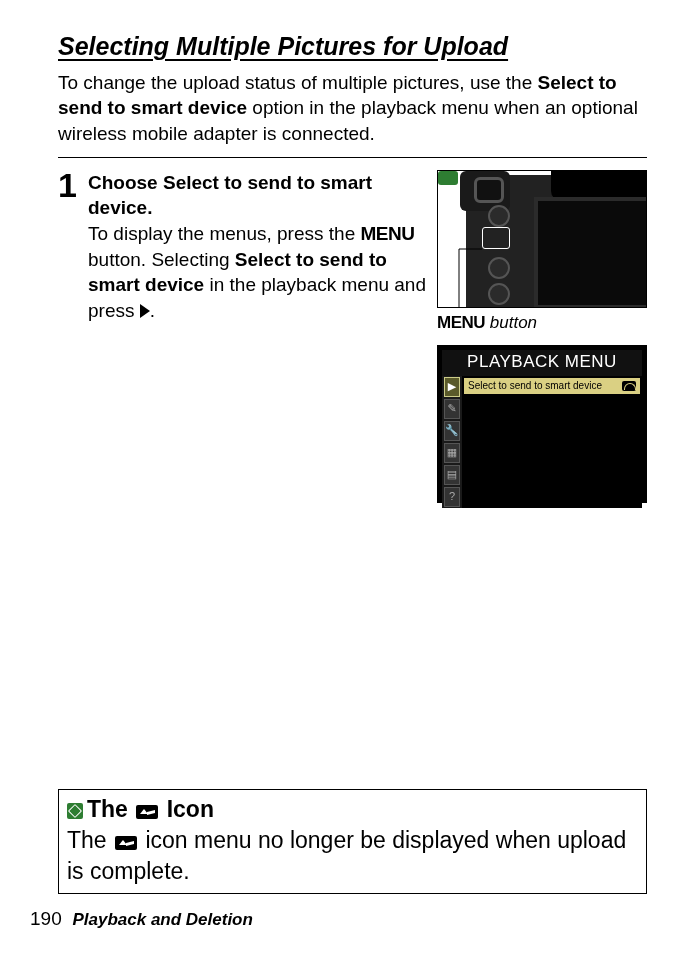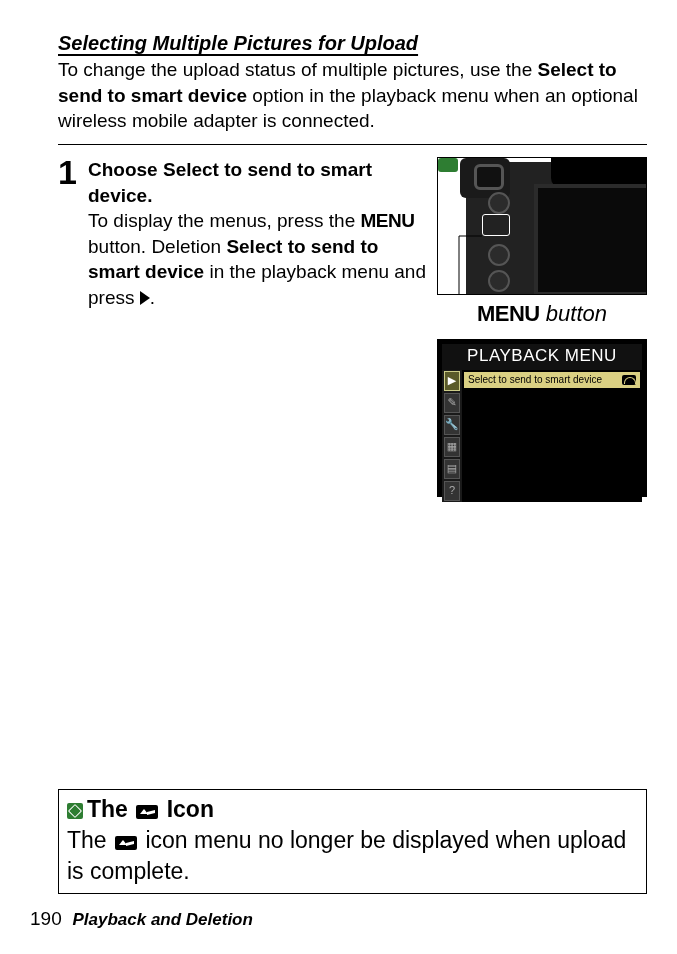--- a/index.html
+++ b/index.html
@@ -10,24 +10,24 @@
     font-family: "Myriad Pro", "Segoe UI", "Helvetica Neue", Arial, sans-serif;
     color: #000;
     position: relative;
     padding: 30px 30px 20px 58px;
     font-size: 19px;
     line-height: 1.35;
   }
   .heading {
     font-weight: 700;
     font-style: italic;
-    font-size: 20px;
+    font-size: 25px;
     text-decoration: underline;
     text-underline-offset: 4px;
-    margin-bottom: 0;
+    margin-bottom: 6px;
   }
   .intro {
     margin-bottom: 10px;
   }
   .intro b { font-weight: 700; }
   .hr { border: none; border-top: 1px solid #000; margin: 6px 0 12px 0; }
   .step-row { display: flex; }
   .step-num {
     font-weight: 700;
     font-size: 34px;
@@ -91,21 +91,21 @@
     border:1px solid #fff; border-radius:3px; pointer-events:none;
   }
   .btn2 { left:50px; top:86px; }
   .btn3 { left:50px; top:112px; }
   .strap { position:absolute; left:36px; top:6px; width:30px; height:26px; border:3px solid #555; border-radius:6px; background:#111;}
   .leader {
     position:absolute; left:18px; top:66px; width:28px; height:50px; pointer-events:none;
   }
   .leader svg { overflow: visible; }
   .fig-caption {
-    font-style: italic; font-size: 22px; margin-top: 4px; text-align: center;
+    font-style: italic; font-size: 17px; margin-top: 4px;
   }
   .fig-caption .menu-label { font-style: normal; }
 
   .screen-fig {
     width: 210px; height: 158px; margin-top: 10px;
     border: 1px solid #000; background:#000; position:relative;
     padding:4px;
   }
   .screen-title {
     color:#fff; background:#111; text-align:center;
@@ -184,21 +184,21 @@
 <hr class="hr">
 
 <div class="step-row">
   <div class="step-num">1</div>
   <div class="step-body">
     <div class="step-text">
       <p class="lead">
         <span>Choose </span><b>Select to send to smart device</b><span>.</span>
       </p>
       <p>
-        <span>To display the menus, press the </span><span class="menu-label">MENU</span><span> button.  Deletion </span><b>Select to send to smart device</b><span> in the playback menu and press </span><span class="tri-right"></span><span>.</span>
+        <span>To display the menus, press the </span><span class="menu-label">MENU</span><span> button.  Selecting </span><b>Select to send to smart device</b><span> in the playback menu and press </span><span class="tri-right"></span><span>.</span>
       </p>
     </div>
 
     <div class="figcol">
       <div class="camera-fig">
         <div class="cam-body"></div>
         <div class="viewfinder"></div>
         <div class="strap"></div>
         <div class="lcd"></div>
         <div class="btn-round" style="left:50px; top:34px;"></div>

